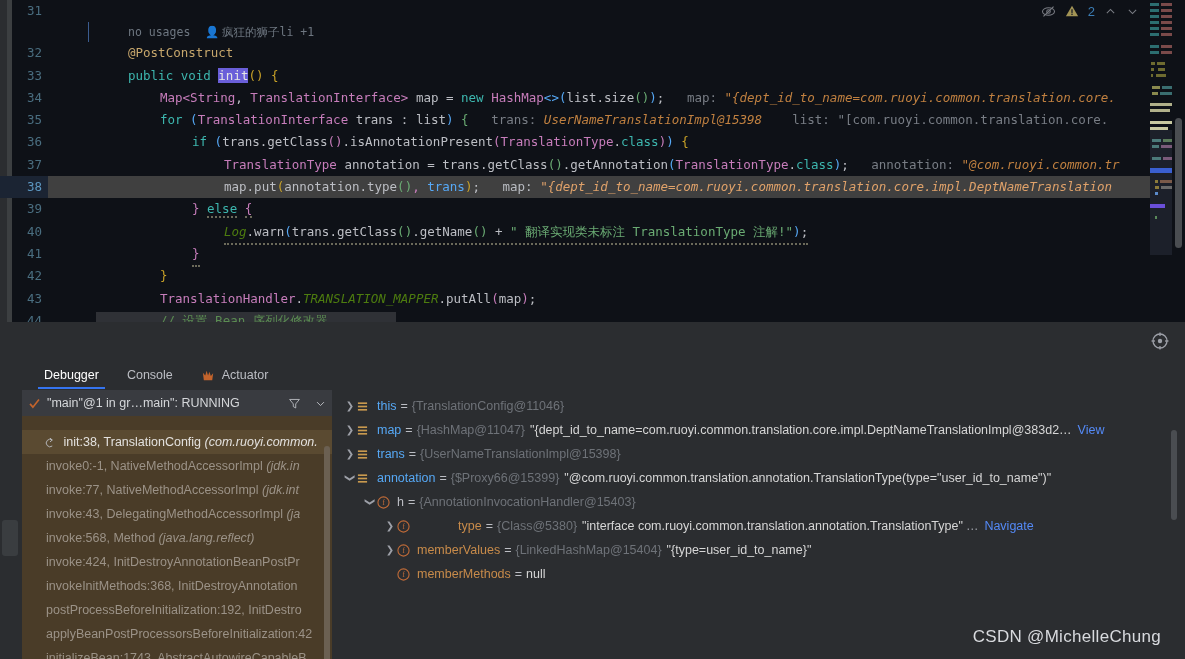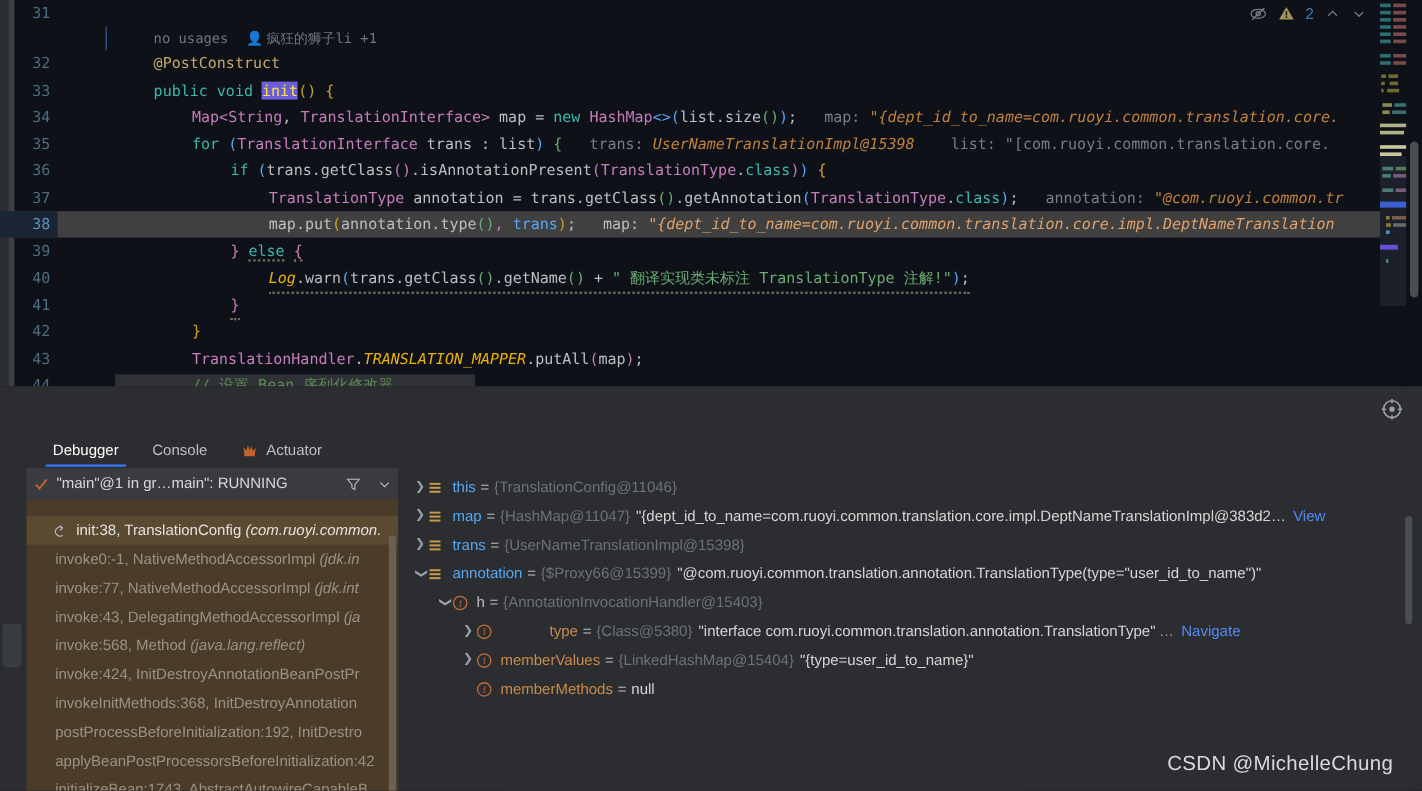--- a/index.html
+++ b/index.html
@@ -45,22 +45,22 @@
   .st  { color:#6AAB73; }
   .pl  { color:#BCBEC4; }
   .fn  { color:#56A8F5; }
   .brG { color:#6AAB73; }
   .brY { color:#C9A227; }
   .brP { color:#C77DBB; }
   .brB { color:#56A8F5; }
   .hint { color:#787D85; }
   .hintv { color:#C08040; font-style:italic; }
   .cmt { color:#5B8C52; }
-  .stat { color:#eab308; font-style:italic; }
-  .sel-init { background:#6A5FD9; color:#fde047; }
+  .stat { color:#4d7c0f; font-style:italic; }
+  .sel-init { background:#6A5FD9; color:#e5e5e5; }
   .usage-line { position:absolute; left:128px; top:0; color:#6E7781; font-size:11.5px; }
   .wavy { border-bottom:2px dotted #6b6a5a; }
   
   .vg { position:absolute; top:0; width:1px; }
   
   #minimap {
     position:absolute; right:13px; top:0; width:22px; height:322px;
     background:#0E1117;
   }
   .mm { position:absolute; height:3px; }

